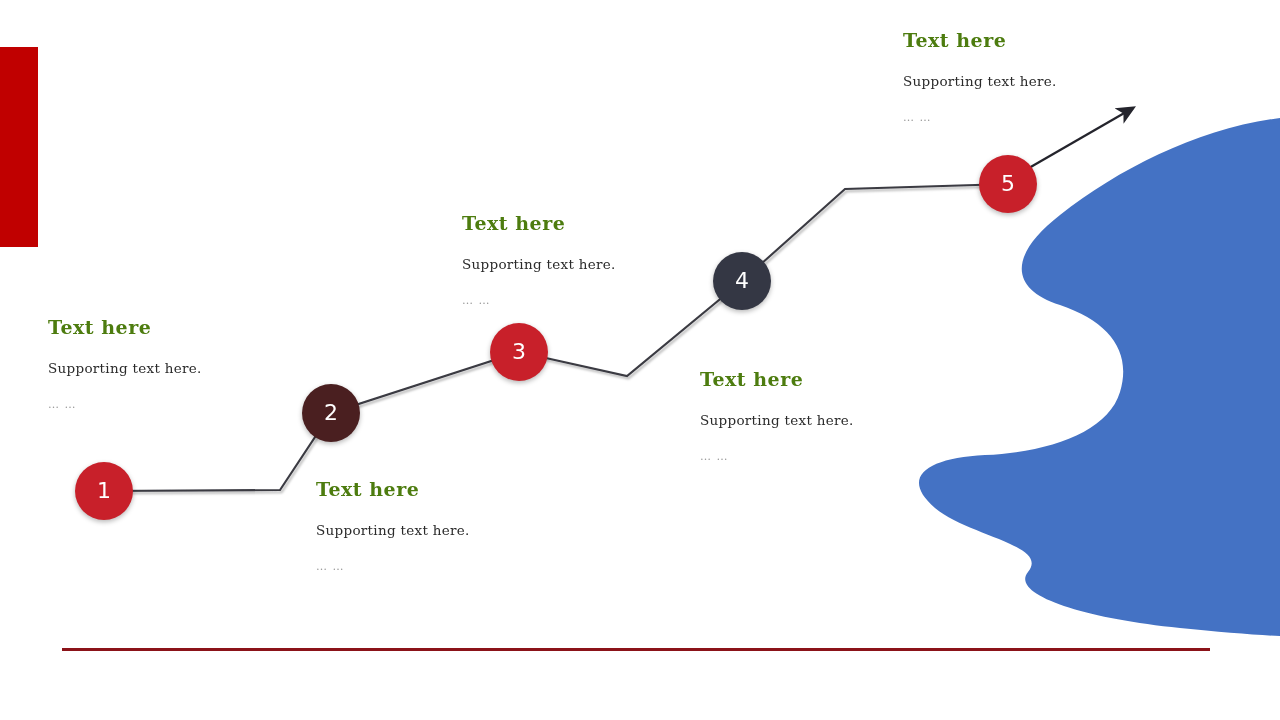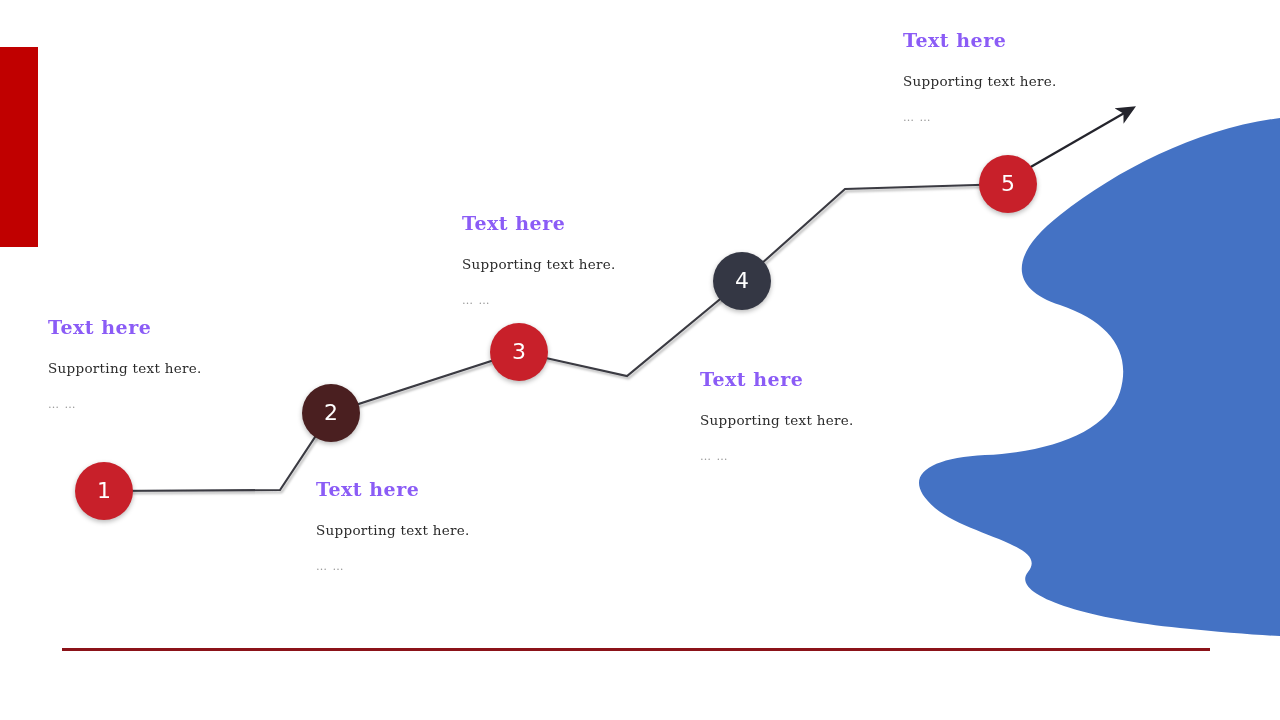--- a/index.html
+++ b/index.html
@@ -74,21 +74,21 @@
 
   
   .text-group {
     position: absolute;
     white-space: nowrap;
   }
   .tg-title {
     font-family: "DejaVu Serif", serif;
     font-weight: bold;
     font-size: 19px;
-    color: #8b5cf6;
+    color: #4d7c0f;
     letter-spacing: 0.5px;
     margin: 0;
   }
   .tg-sub {
     font-family: "DejaVu Serif", serif;
     font-weight: normal;
     font-size: 13.5px;
     color: #2b2b2b;
     letter-spacing: 0.3px;
     margin: 22px 16px 0 0;

